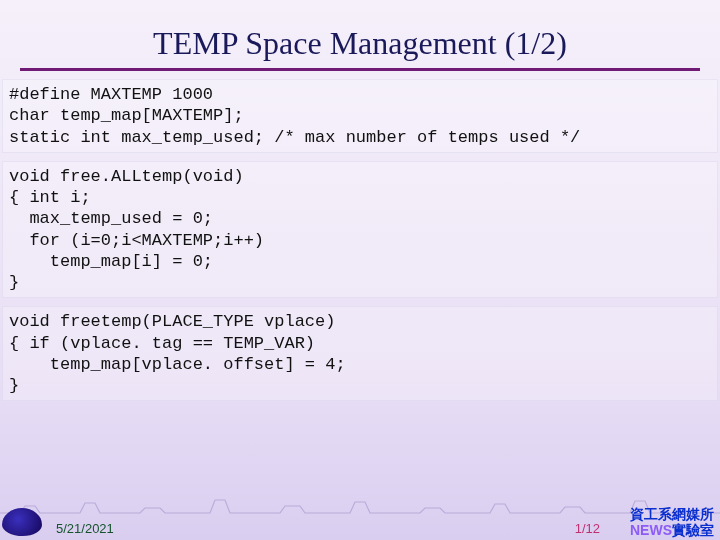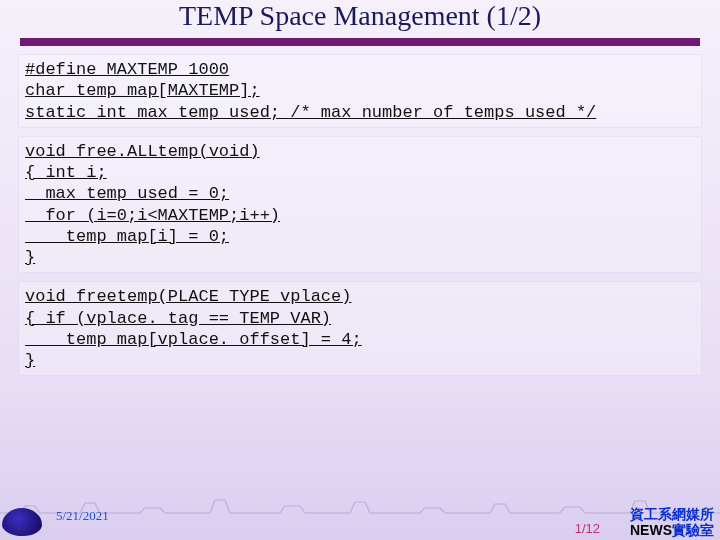--- a/index.html
+++ b/index.html
@@ -7,37 +7,36 @@
     padding: 0;
     width: 720px;
     height: 540px;
     overflow: hidden;
     font-family: "Times New Roman", Times, serif;
     background: linear-gradient(180deg, #f5f0fa 0%, #eee6f7 40%, #e8def5 70%, #dacef0 100%);
     position: relative;
   }
   .title {
     text-align: center;
-    font-size: 28px;
+    font-size: 32px;
     color: #1a1a5a;
-    padding: 0 0 6px 0;
-    border-bottom: 8px solid #701a75;
+    padding: 25px 0 6px 0;
+    border-bottom: 3px solid #701a75;
     margin: 0 20px 8px 20px;
   }
   .codeblock {
     font-family: "Courier New", Courier, monospace;
     font-size: 17px;
     color: #111;
     background: rgba(255,255,255,0.25);
-    margin: 8px 18px;
+    margin: 8px 2px;
     padding: 4px 6px;
     white-space: pre;
     line-height: 1.25;
     border: 1px solid rgba(200,200,230,0.3);
-    text-decoration: underline;
   }
   .footer-skyline {
     position: absolute;
     bottom: 22px;
     left: 0;
     width: 100%;
     height: 30px;
     overflow: hidden;
     opacity: 0.35;
   }
@@ -57,23 +56,23 @@
     height: 28px;
     position: absolute;
     bottom: 4px;
     left: 2px;
     background: radial-gradient(circle at 40% 40%, #3a2fbd 0%, #1b0d6b 80%);
     border-radius: 50% 50% 48% 52% / 60% 60% 40% 40%;
   }
   .footer-date {
     position: absolute;
     left: 56px;
-    bottom: 16px;
-    color: #1d4ed8;
-    font-family: Liberation Serif, serif;
+    bottom: 4px;
+    color: #14532d;
+    font-family: Liberation Sans, sans-serif;
     font-size: 13px;
   }
   .footer-page {
     position: absolute;
     right: 120px;
     bottom: 4px;
     color: #c03070;
     font-family: Arial, sans-serif;
     font-size: 13px;
   }
@@ -81,21 +80,21 @@
     position: absolute;
     right: 6px;
     bottom: 2px;
     text-align: left;
     font-family: Arial, "Microsoft JhengHei", sans-serif;
     font-weight: bold;
     font-size: 14px;
     line-height: 1.15;
     color: #0a2fcf;
   }
-  .footer-lab .news { color: #000000; }
+  .footer-lab .news { color: #8b5cf6; }
   .footer-lab .rest { color: #0a2fcf; }
 </style>
 </head>
 <body>
 
 <div class="title">TEMP Space Management (1/2)</div>
 
 <div class="codeblock">#define MAXTEMP 1000
 char temp_map[MAXTEMP];
 static int max_temp_used; /* max number of temps used */</div>

